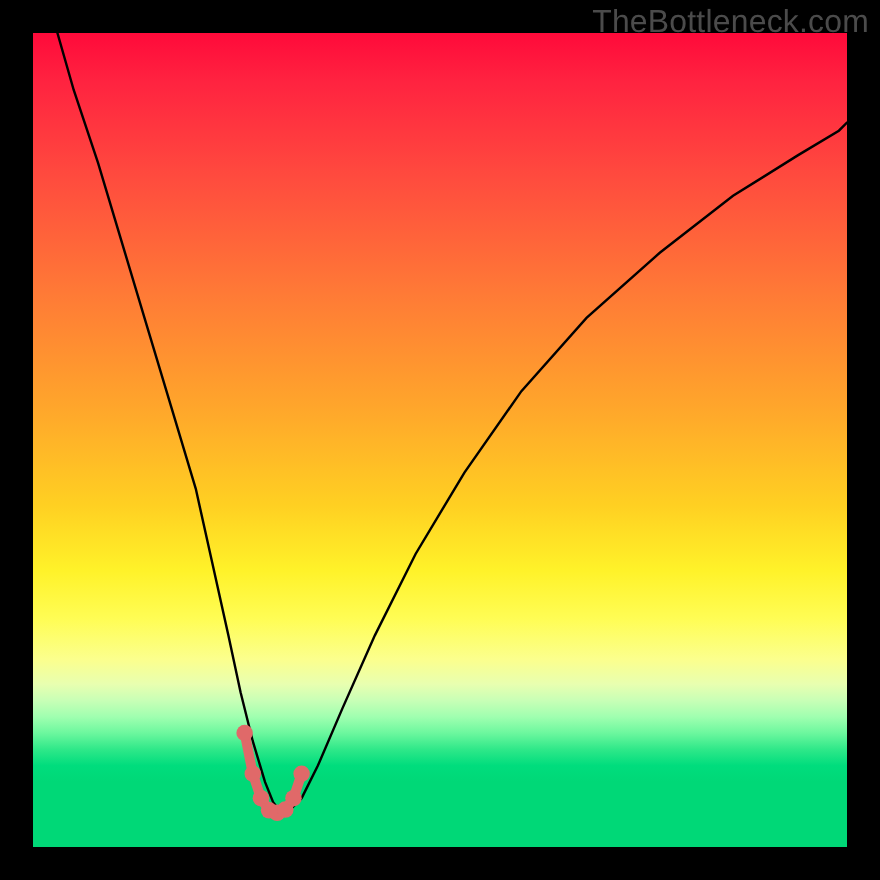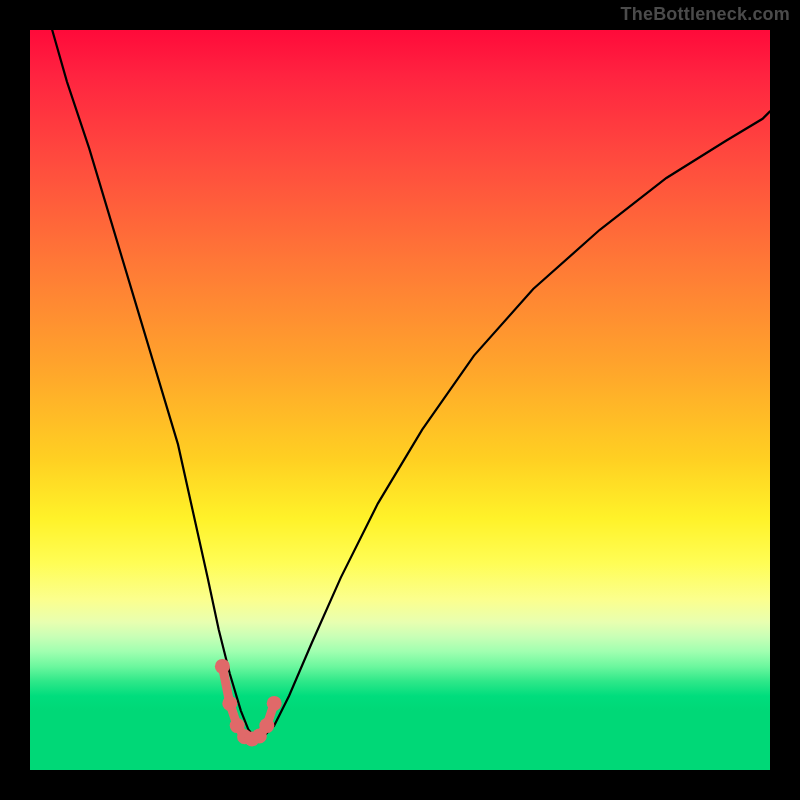--- a/index.html
+++ b/index.html
@@ -15,22 +15,22 @@
     position: relative;
     width: 800px;
     height: 800px;
     background: #000;
   }
   .watermark {
     position: absolute;
     top: 4px;
     right: 10px;
     color: #4b4b4b;
-    font-size: 18px;
-    font-weight: 700;
+    font-size: 29px;
+    font-weight: 400;
     letter-spacing: 0.2px;
     z-index: 10;
   }
   .plot {
     position: absolute;
     left: 30px;
     top: 30px;
     width: 740px;
     height: 740px;
     overflow: hidden;

